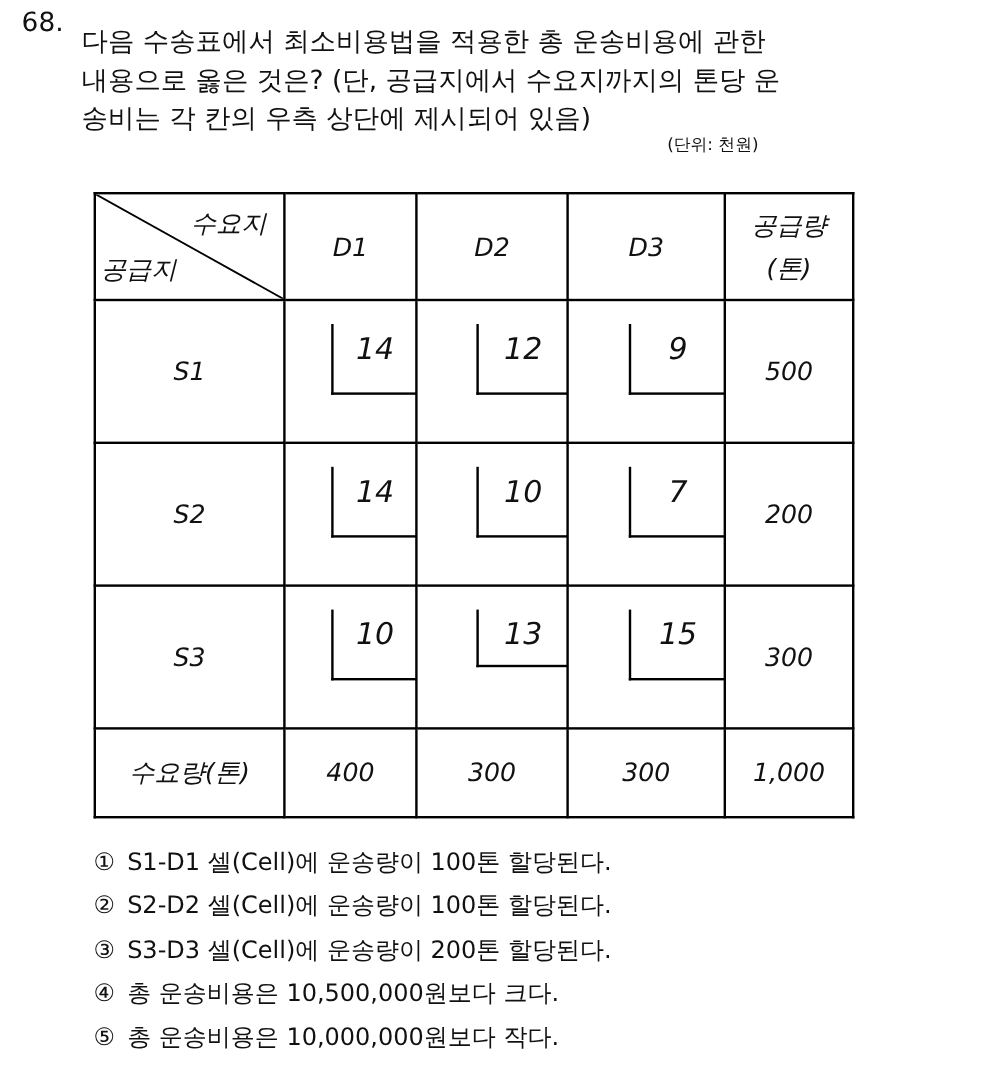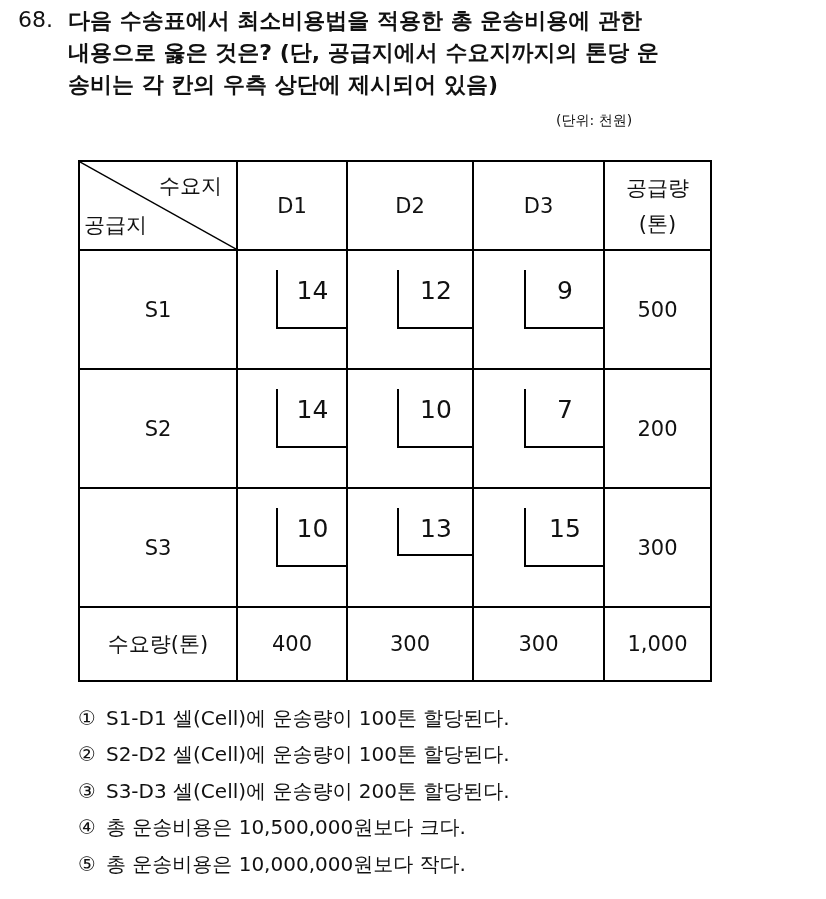--- a/index.html
+++ b/index.html
@@ -1,21 +1,21 @@
 <!DOCTYPE html>
 <html><head>
 <meta charset="utf-8">
 <style>
   html, body { margin:0; padding:0; background:#fff; }
   body { width:826px; height:899px; position:relative; font-family:"DejaVu Sans", sans-serif; color:#111; overflow:hidden; }
   .q { position:absolute; left:18px; top:4px; font-size:22px; line-height:32px; width:800px; }
   .q .num { position:absolute; left:0; top:0; }
-  .q .body { position:absolute; left:50px; top:1px; width:740px;font-weight:bold; }
+  .q .body { position:absolute; left:50px; top:16px; width:740px; }
   .unit { position:absolute; left:556px; top:112px; font-size:14px; }
-  table.tt { position:absolute; left:78px; top:160px; border-collapse:collapse; font-size:21px; }
+  table.tt { position:absolute; left:78px; top:160px; border-collapse:collapse; font-size:21px;font-style:italic; }
   table.tt td { border:2px solid #000; padding:0; text-align:center; vertical-align:middle; position:relative; }
   .corner { position:relative; width:100%; height:100%; }
   .corner svg { position:absolute; left:0; top:0; }
   .corner .top { position:absolute; right:14px; top:10px; }
   .corner .bot { position:absolute; left:4px; bottom:10px; }
   .costbox { position:absolute; right:-1px; top:-1px; border-left:2px solid #000; border-bottom:2px solid #000; box-sizing:border-box; text-align:center; font-size:25px; padding-top:6px;margin-top:20px; }
   .opts { position:absolute; left:78px; top:700px; font-size:20px; line-height:36.4px; }
   .opt { white-space:nowrap; }
   .opt .mk { margin-right:10px; }
 </style>

